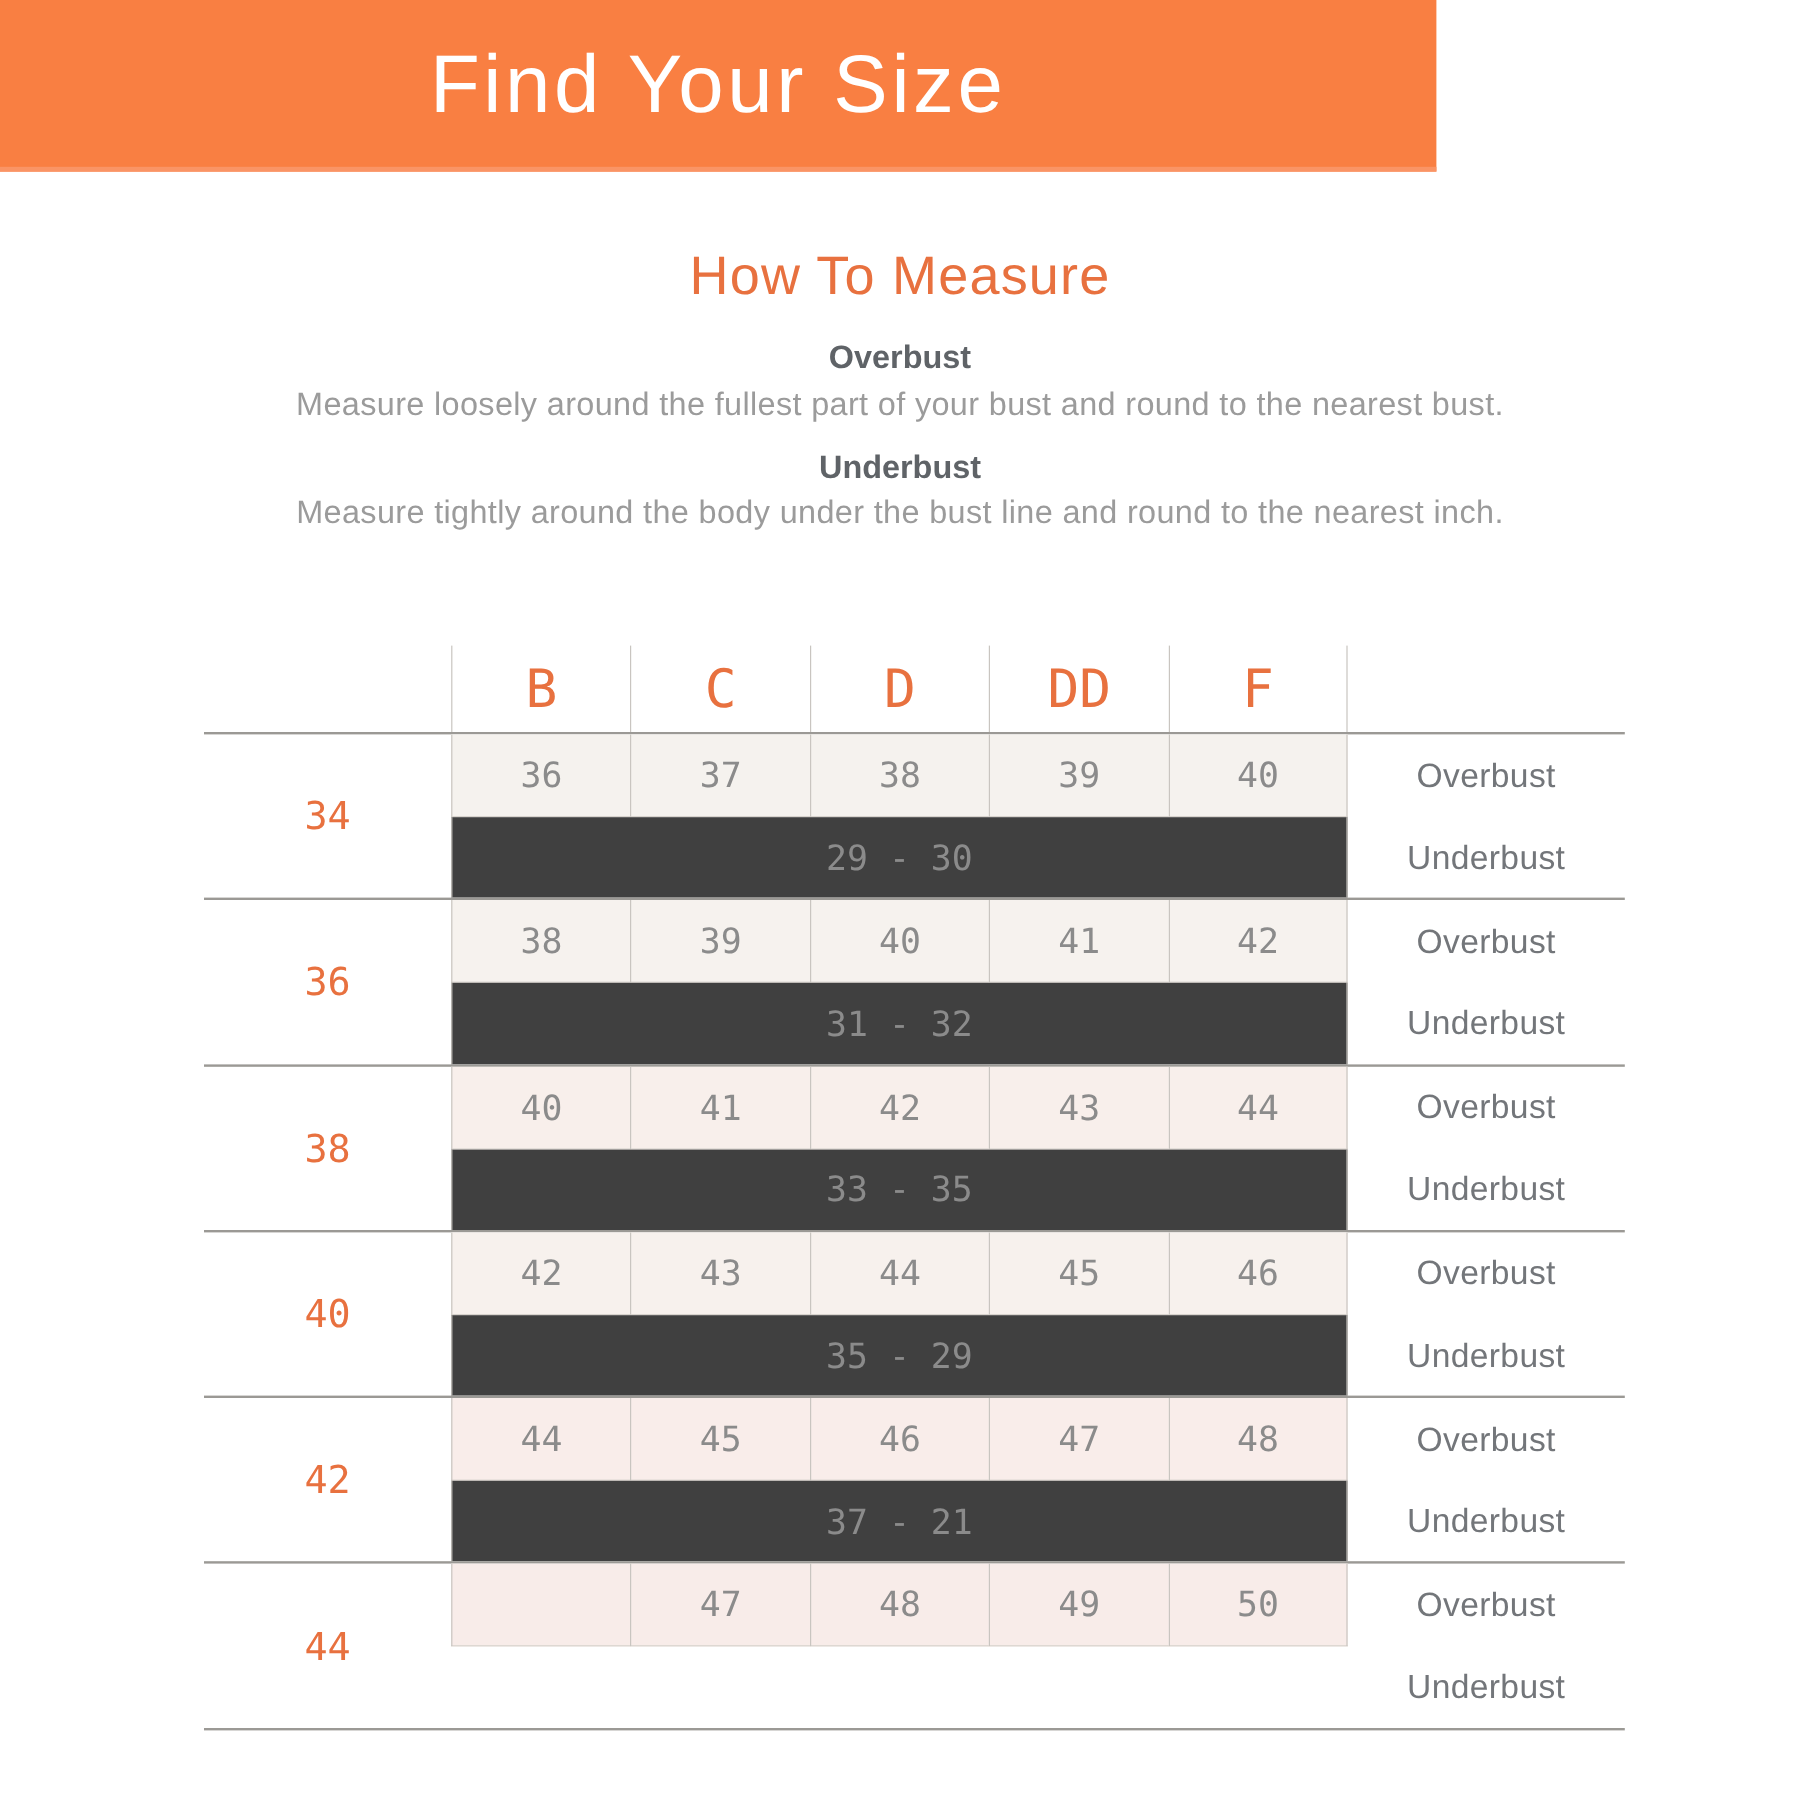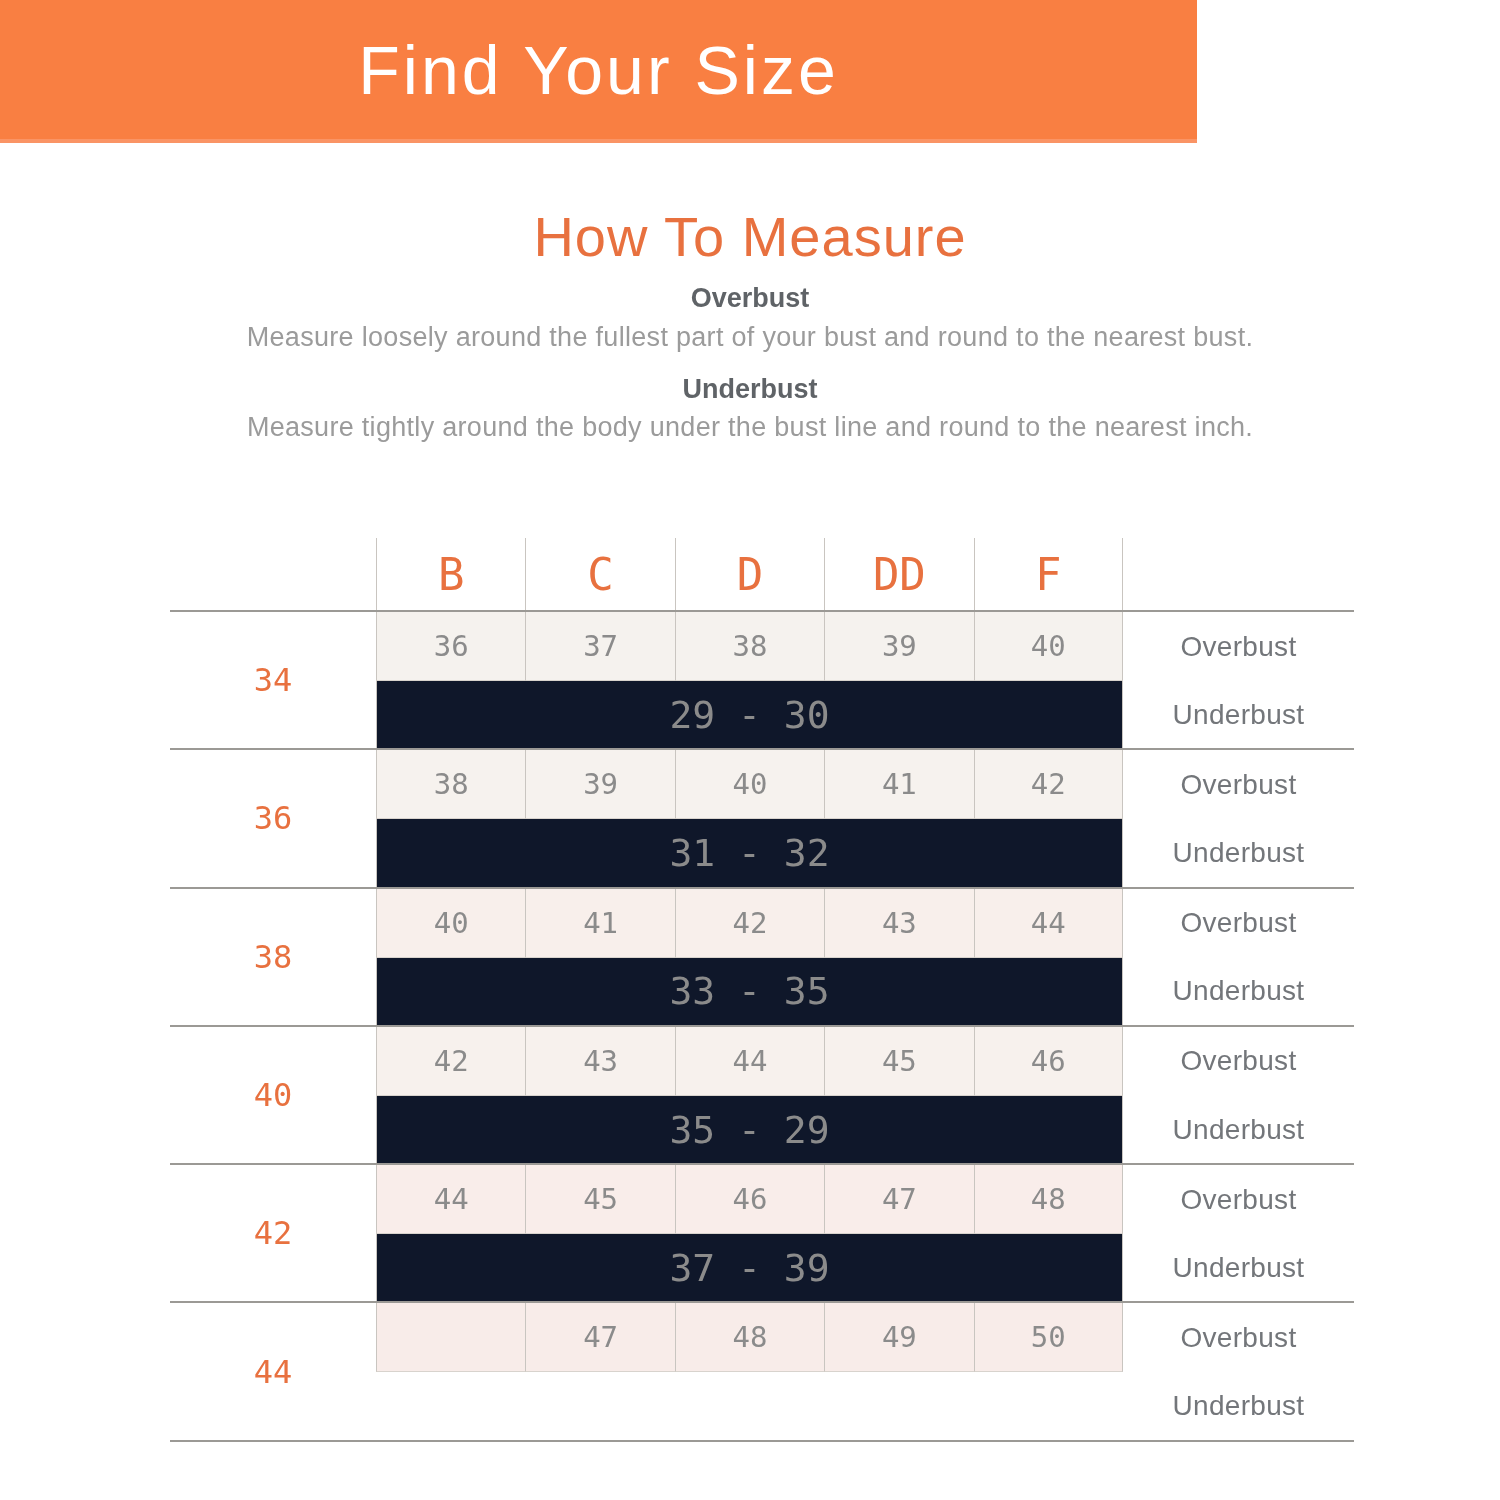--- a/index.html
+++ b/index.html
@@ -20,21 +20,21 @@
   }
   .top-banner{
     position:absolute;left:0;top:0;width:1197px;height:139px;
     background:var(--header-bg);border-bottom:4px solid #fa9465;
     display:flex;align-items:center;justify-content:center;
   }
   .top-banner h1{
     margin:0;color:#ffffff;font-size:68px;font-weight:400;letter-spacing:3px;
   }
   .centered-line{position:absolute;left:0;width:1500px;text-align:center;}
-  .htm-title{top:204px;font-size:56px;color:var(--accent);letter-spacing:1px;}
+  .htm-title{top:204px;font-size:45px;color:var(--accent);letter-spacing:1px;}
   .measure-label{top:283px;font-size:27px;font-weight:bold;color:var(--bold-gray);}
   .measure-desc{top:322px;font-size:27px;color:var(--desc-gray);letter-spacing:0.3px;}
   .measure-label2{top:374px;}
   .measure-desc2{top:412px;}
 
   
   .size-table{
     position:absolute;left:170px;top:538px;width:1184px;
     border-bottom:2px solid var(--sep);
   }
@@ -59,23 +59,23 @@
     font-family:"DejaVu Sans Mono", monospace;font-size:32px;color:var(--accent);
   }
   .ob-cell{
     grid-row:1;display:flex;align-items:center;justify-content:center;
     font-family:"DejaVu Sans Mono", monospace;font-size:29px;color:var(--num-gray);
     border-left:1px solid var(--vline);border-bottom:1px solid var(--divider);
   }
   .ob-cell.last{border-right:1px solid var(--vline);}
   .ub-span{
     grid-column:2/7;grid-row:2;display:flex;align-items:center;justify-content:center;
-    font-family:"DejaVu Sans Mono", monospace;font-size:38px;color:var(--num-gray);
+    font-family:"DejaVu Sans Mono", monospace;font-size:29px;color:var(--num-gray);
     border-left:1px solid var(--vline);border-right:1px solid var(--vline);
-    position:relative;background:#0f172a;
+    position:relative;background:#404040;
   }
   .side-label{
     grid-column:7;display:flex;align-items:center;justify-content:center;
     font-size:28px;color:var(--side-gray);letter-spacing:0.3px;
   }
   .side-label.ob{grid-row:1;}
   .side-label.ub{grid-row:2;}
   
   .band-1 .ob-cell{background:#F5F2EE;}
   .band-2 .ob-cell{background:#F6F2EE;}
@@ -163,21 +163,21 @@
   </div>
 
   <div class="grid-cols band-row band-5">
     <div class="band-label">42</div>
     <div class="ob-cell">44</div>
     <div class="ob-cell">45</div>
     <div class="ob-cell">46</div>
     <div class="ob-cell">47</div>
     <div class="ob-cell last">48</div>
     <div class="side-label ob">Overbust</div>
-    <div class="ub-span">37 - 39</div>
+    <div class="ub-span">37 - 21</div>
     <div class="side-label ub">Underbust</div>
   </div>
 
   <div class="grid-cols band-row band-6">
     <div class="band-label">44</div>
     <div class="ob-cell"></div>
     <div class="ob-cell">47</div>
     <div class="ob-cell">48</div>
     <div class="ob-cell">49</div>
     <div class="ob-cell last">50</div>

